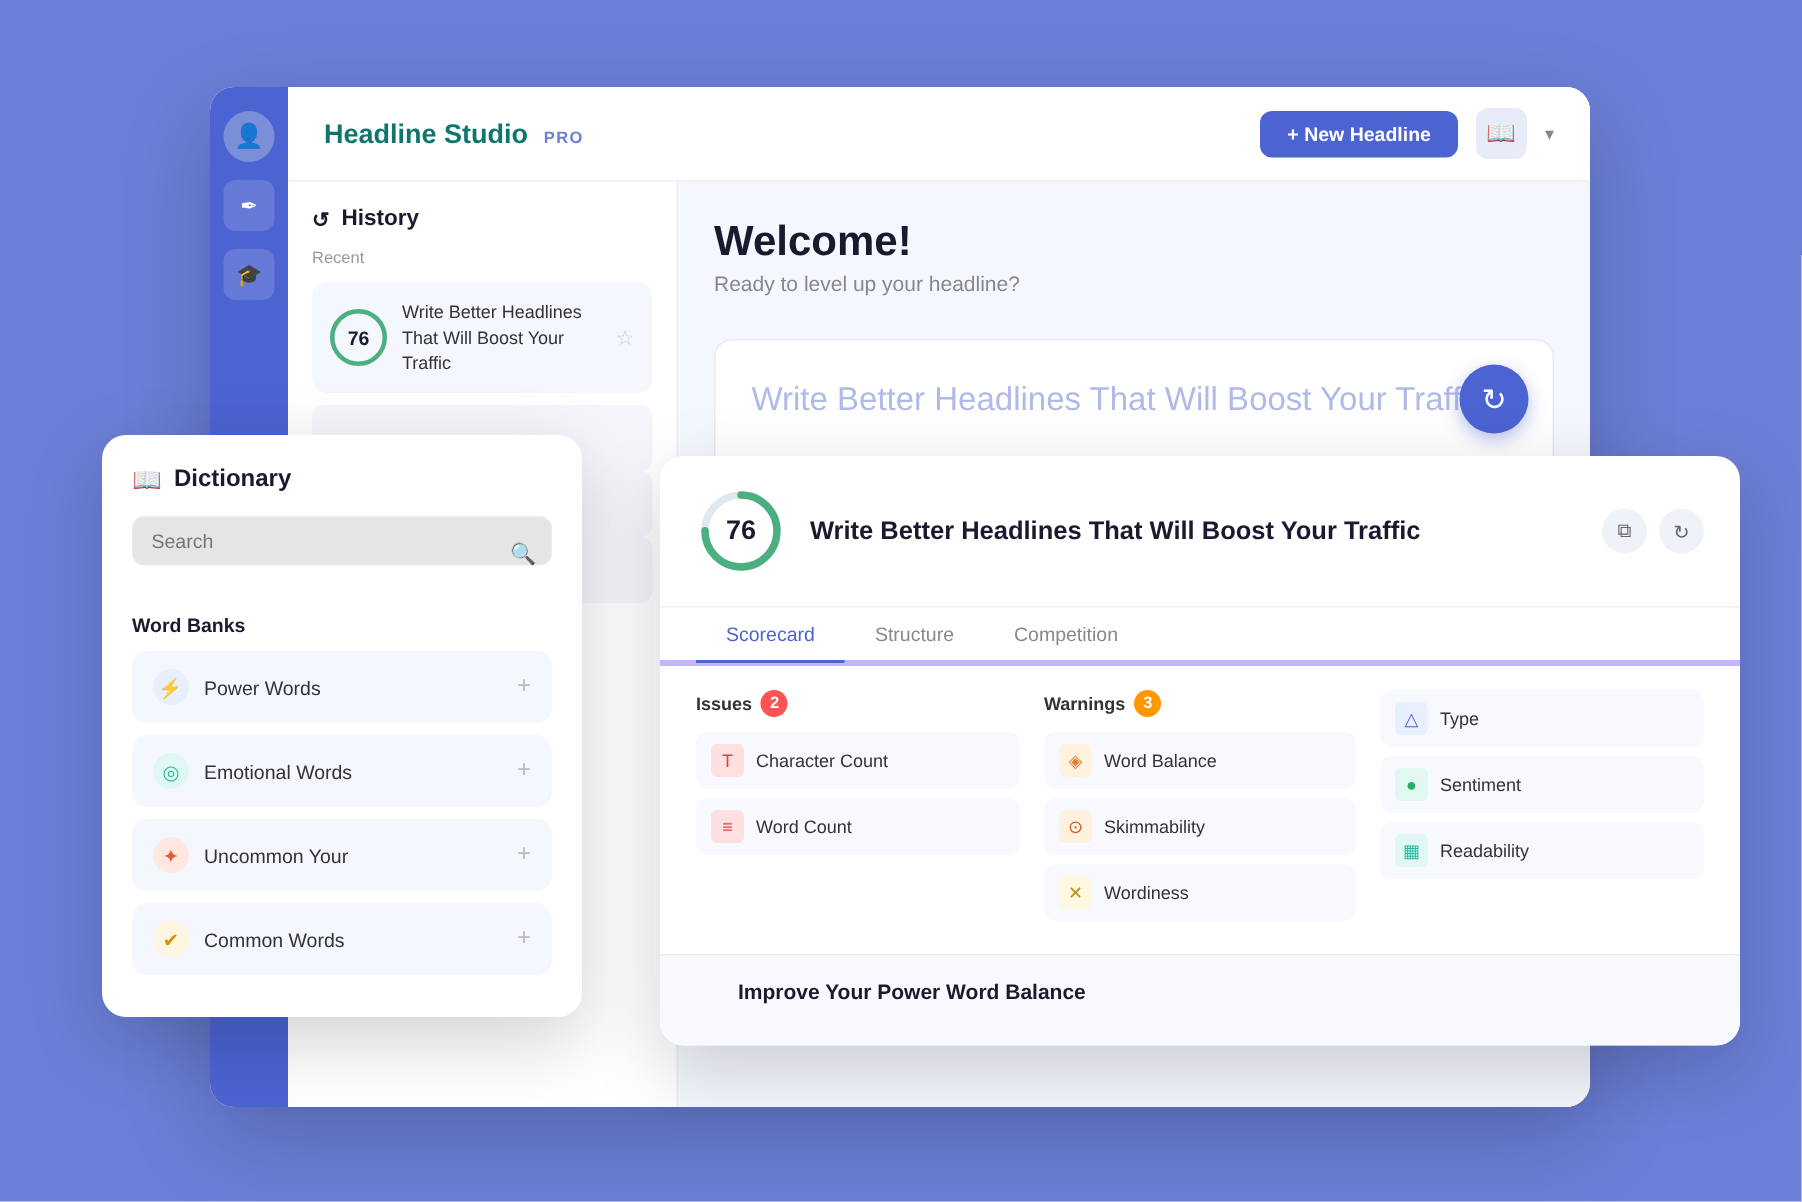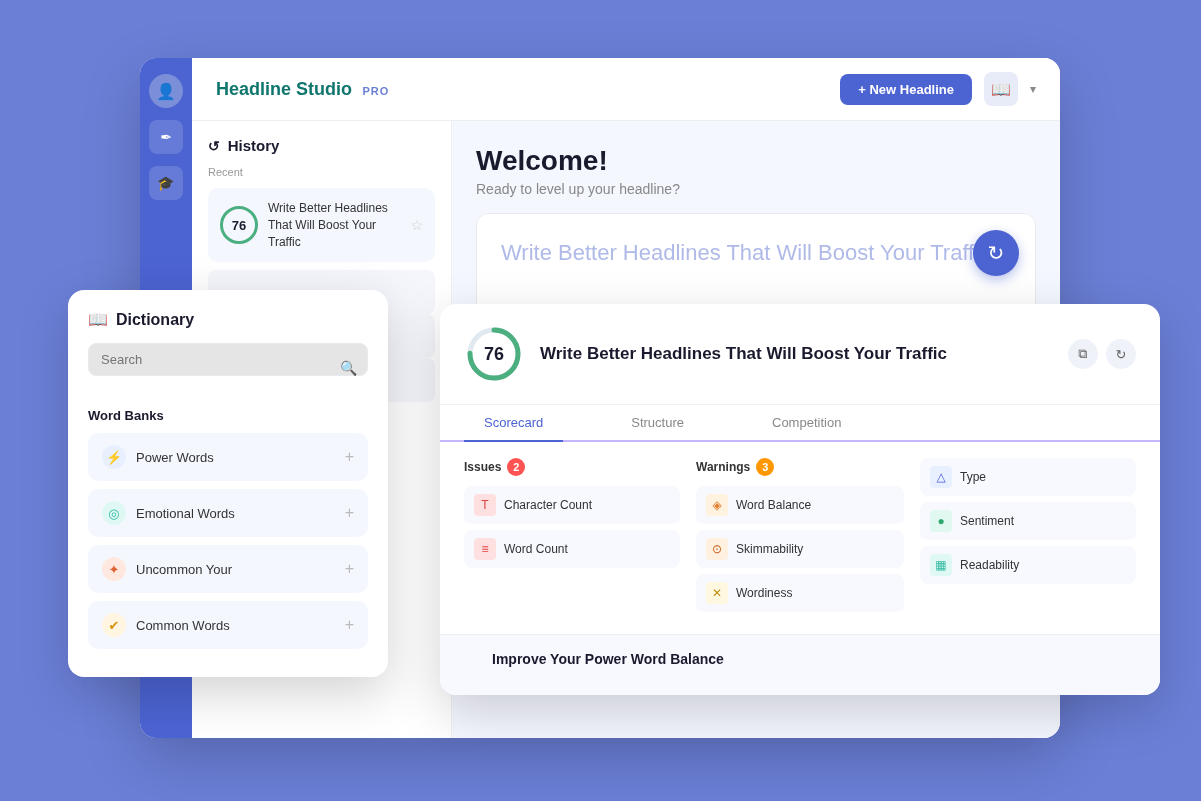--- a/index.html
+++ b/index.html
@@ -183,21 +183,21 @@
     }
     .welcome-title {
       font-size: 28px;
       font-weight: 700;
       color: #1a1a2e;
       margin-bottom: 4px;
     }
     .welcome-sub {
       font-size: 14px;
       color: #888;
-      margin-bottom: 16px;
+      margin-bottom: 29px;
     }
     .headline-input-area {
       background: #fff;
       border-radius: 12px;
       padding: 24px;
       min-height: 140px;
       position: relative;
       border: 1px solid #e8eaf0;
     }
     .headline-placeholder-text {
@@ -379,23 +379,22 @@
       align-items: center;
       justify-content: center;
       cursor: pointer;
       color: #666;
       font-size: 13px;
     }
 
     
     .score-tabs {
       display: flex;
-      border-bottom: 2px solid #c4b5fd;
+      border-bottom: 4px solid #c4b5fd;
       padding: 0 24px;
-      gap: 48px;
     }
     .score-tab {
       padding: 10px 20px;
       font-size: 13px;
       font-weight: 500;
       color: #888;
       cursor: pointer;
       border-bottom: 2px solid transparent;
       margin-bottom: -2px;
     }

